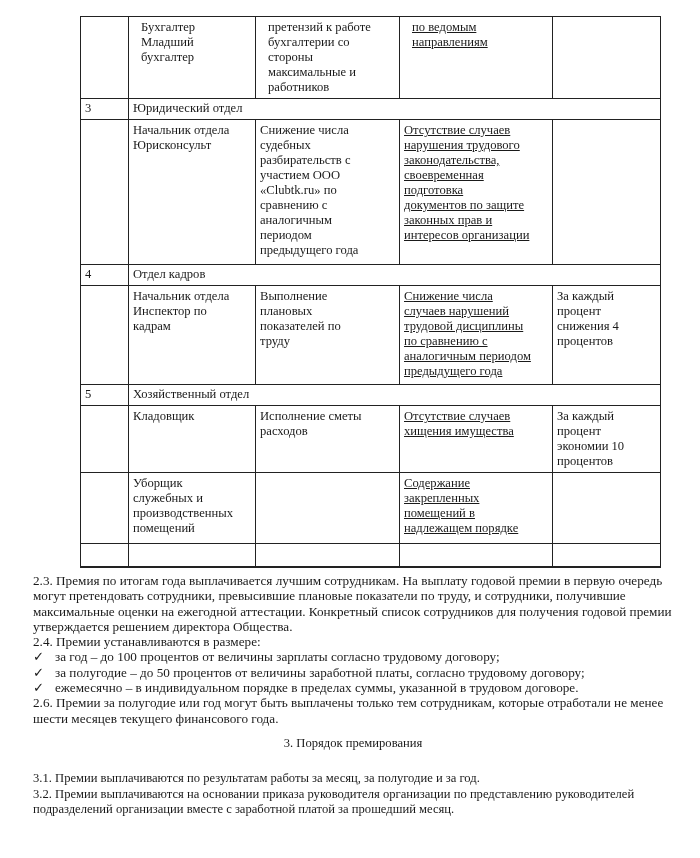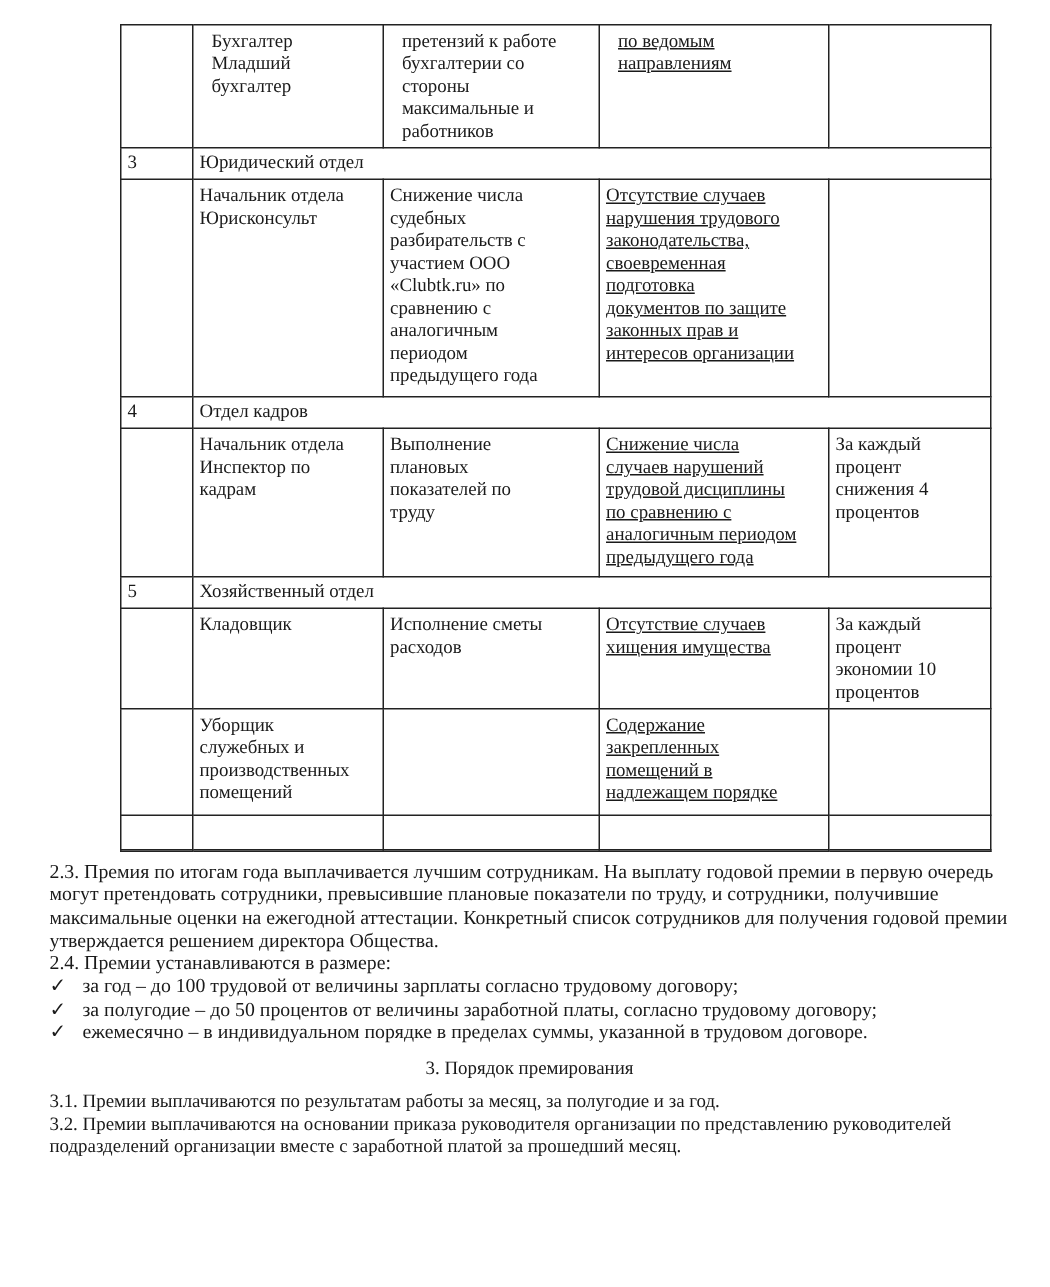--- a/index.html
+++ b/index.html
@@ -20,21 +20,21 @@
   .r-hr td { height: 92px; }
   .r-store td { height: 58px; }
   .r-clean td { height: 64px; }
   .r-empty td { height: 16px; }
   .r-thin td { height: 0px; padding: 0; border-top-width: 1.3px; }
   .body-text { position: absolute; left: 33px; top: 573px; width: 640px;
                font-size: 13.2px; line-height: 15.3px; }
   .para { margin: 0; }
   .bullet { display: flex; margin: 0; }
   .bullet .mark { width: 22px; flex: none; }
-  .section-title { text-align: center; margin-top: 10px; margin-bottom: 6px; }
+  .section-title { text-align: center; margin-top: 10px; margin-bottom: 20px; }
   .sec3 { font-size: 12.6px; }
 </style>
 </head>
 <body>
 
 <table class="doc-table">
   <tbody id="table-body">
       <tr class="r-cont">
         <td class="c0"></td>
         <td class="c1">
@@ -176,28 +176,29 @@
         <td class="c4"></td>
       </tr>
     </tbody>
 </table>
 
 <div class="body-text">
   <p class="para">2.3. Премия по итогам года выплачивается лучшим сотрудникам. На выплату годовой премии в первую очередь могут претендовать сотрудники, превысившие плановые показатели по труду, и сотрудники, получившие максимальные оценки на ежегодной аттестации. Конкретный список сотрудников для получения годовой премии утверждается решением директора Общества.</p>
   <p class="para">2.4. Премии устанавливаются в размере:</p>
   <div class="bullet">
     <span class="mark">✓</span>
-    <span>за год – до 100 трудовой от величины зарплаты согласно трудовому договору;</span>
+    <span>за год – до 100 процентов от величины зарплаты согласно трудовому договору;</span>
   </div>
   <div class="bullet">
     <span class="mark">✓</span>
     <span>за полугодие – до 50 процентов от величины заработной платы, согласно трудовому договору;</span>
   </div>
   <div class="bullet">
     <span class="mark">✓</span>
     <span>ежемесячно – в индивидуальном порядке в пределах суммы, указанной в трудовом договоре.</span>
   </div>
+  <p class="para">2.6. Премии за полугодие или год могут быть выплачены только тем сотрудникам, которые отработали не менее шести месяцев текущего финансового года.</p>
   <div class="sec3">
     <p class="para section-title">3. Порядок премирования</p>
     <p class="para">3.1. Премии выплачиваются по результатам работы за месяц, за полугодие и за год.</p>
     <p class="para">3.2. Премии выплачиваются на основании приказа руководителя организации по представлению руководителей подразделений организации вместе с заработной платой за прошедший месяц.</p>
   </div>
 </div>
 
 </body></html>

